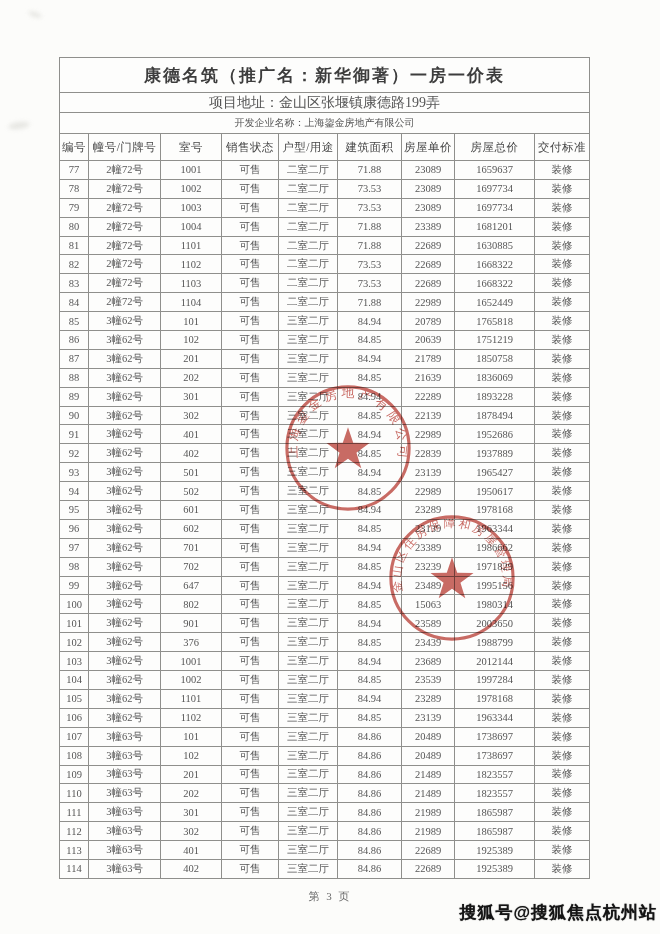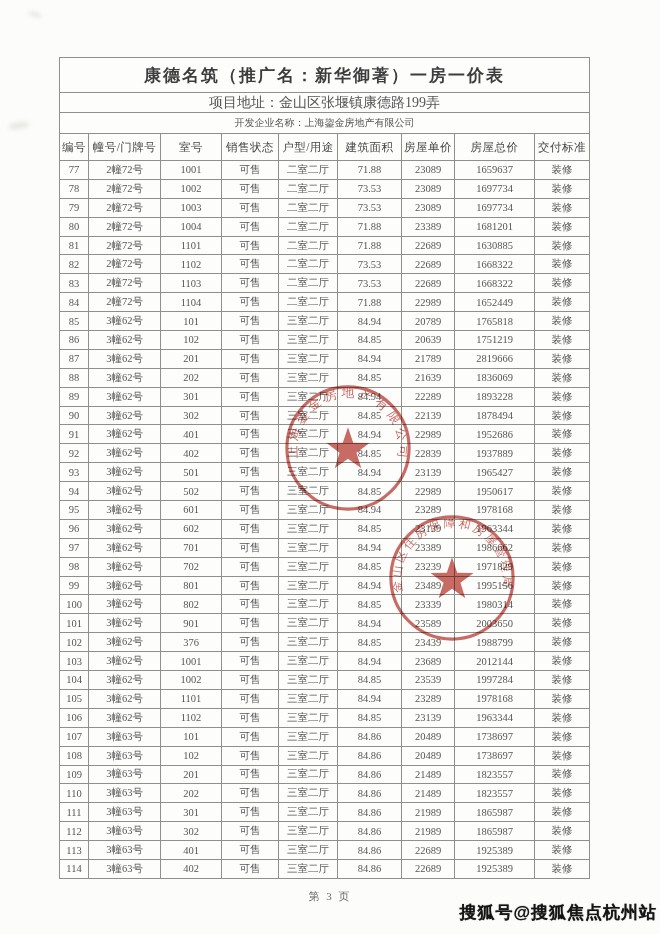--- a/index.html
+++ b/index.html
@@ -200,21 +200,21 @@
           <td>装修</td>
         </tr>
         <tr class="data-row">
           <td>87</td>
           <td>3幢62号</td>
           <td>201</td>
           <td>可售</td>
           <td>三室二厅</td>
           <td>84.94</td>
           <td>21789</td>
-          <td>2819666</td>
+          <td>1850758</td>
           <td>装修</td>
         </tr>
         <tr class="data-row">
           <td>88</td>
           <td>3幢62号</td>
           <td>202</td>
           <td>可售</td>
           <td>三室二厅</td>
           <td>84.85</td>
           <td>21639</td>
@@ -327,36 +327,36 @@
           <td>可售</td>
           <td>三室二厅</td>
           <td>84.85</td>
           <td>23239</td>
           <td>1971829</td>
           <td>装修</td>
         </tr>
         <tr class="data-row">
           <td>99</td>
           <td>3幢62号</td>
-          <td>801</td>
+          <td>647</td>
           <td>可售</td>
           <td>三室二厅</td>
           <td>84.94</td>
           <td>23489</td>
           <td>1995156</td>
           <td>装修</td>
         </tr>
         <tr class="data-row">
           <td>100</td>
           <td>3幢62号</td>
           <td>802</td>
           <td>可售</td>
           <td>三室二厅</td>
           <td>84.85</td>
-          <td>23339</td>
+          <td>15063</td>
           <td>1980314</td>
           <td>装修</td>
         </tr>
         <tr class="data-row">
           <td>101</td>
           <td>3幢62号</td>
           <td>901</td>
           <td>可售</td>
           <td>三室二厅</td>
           <td>84.94</td>

